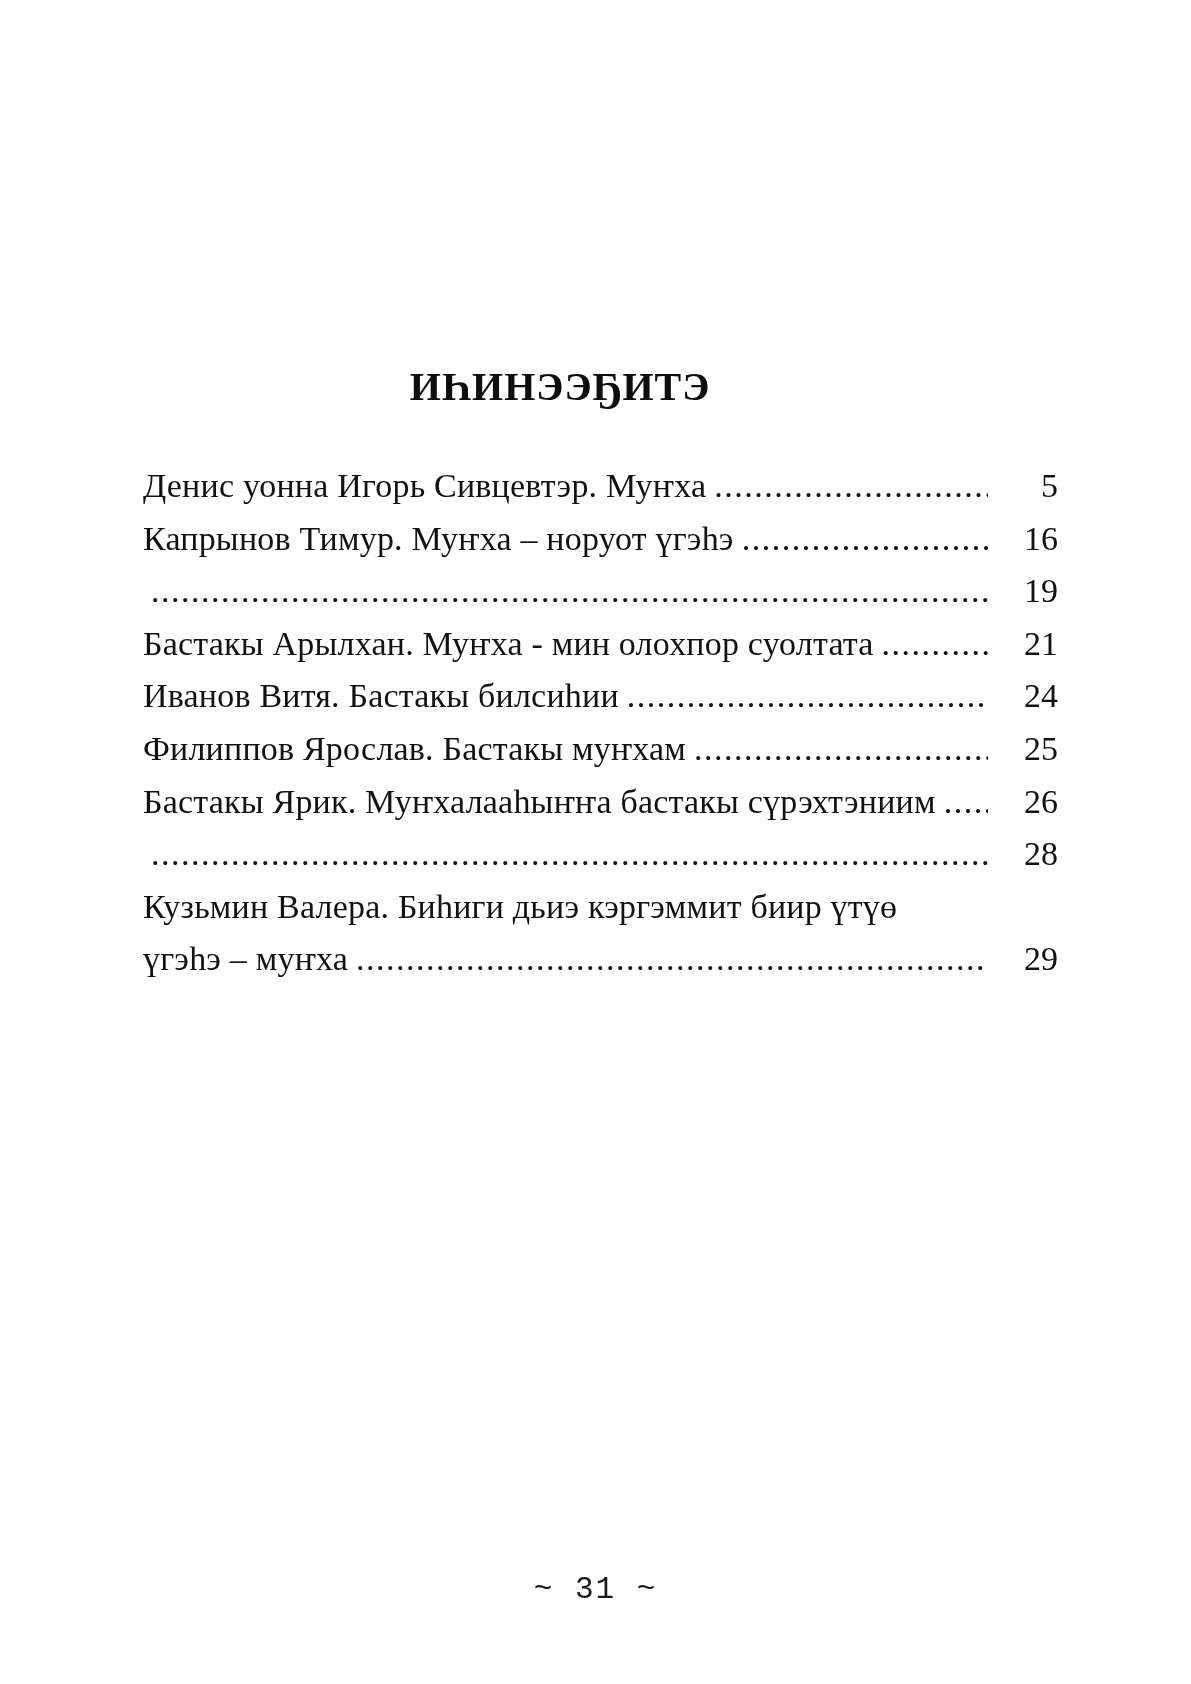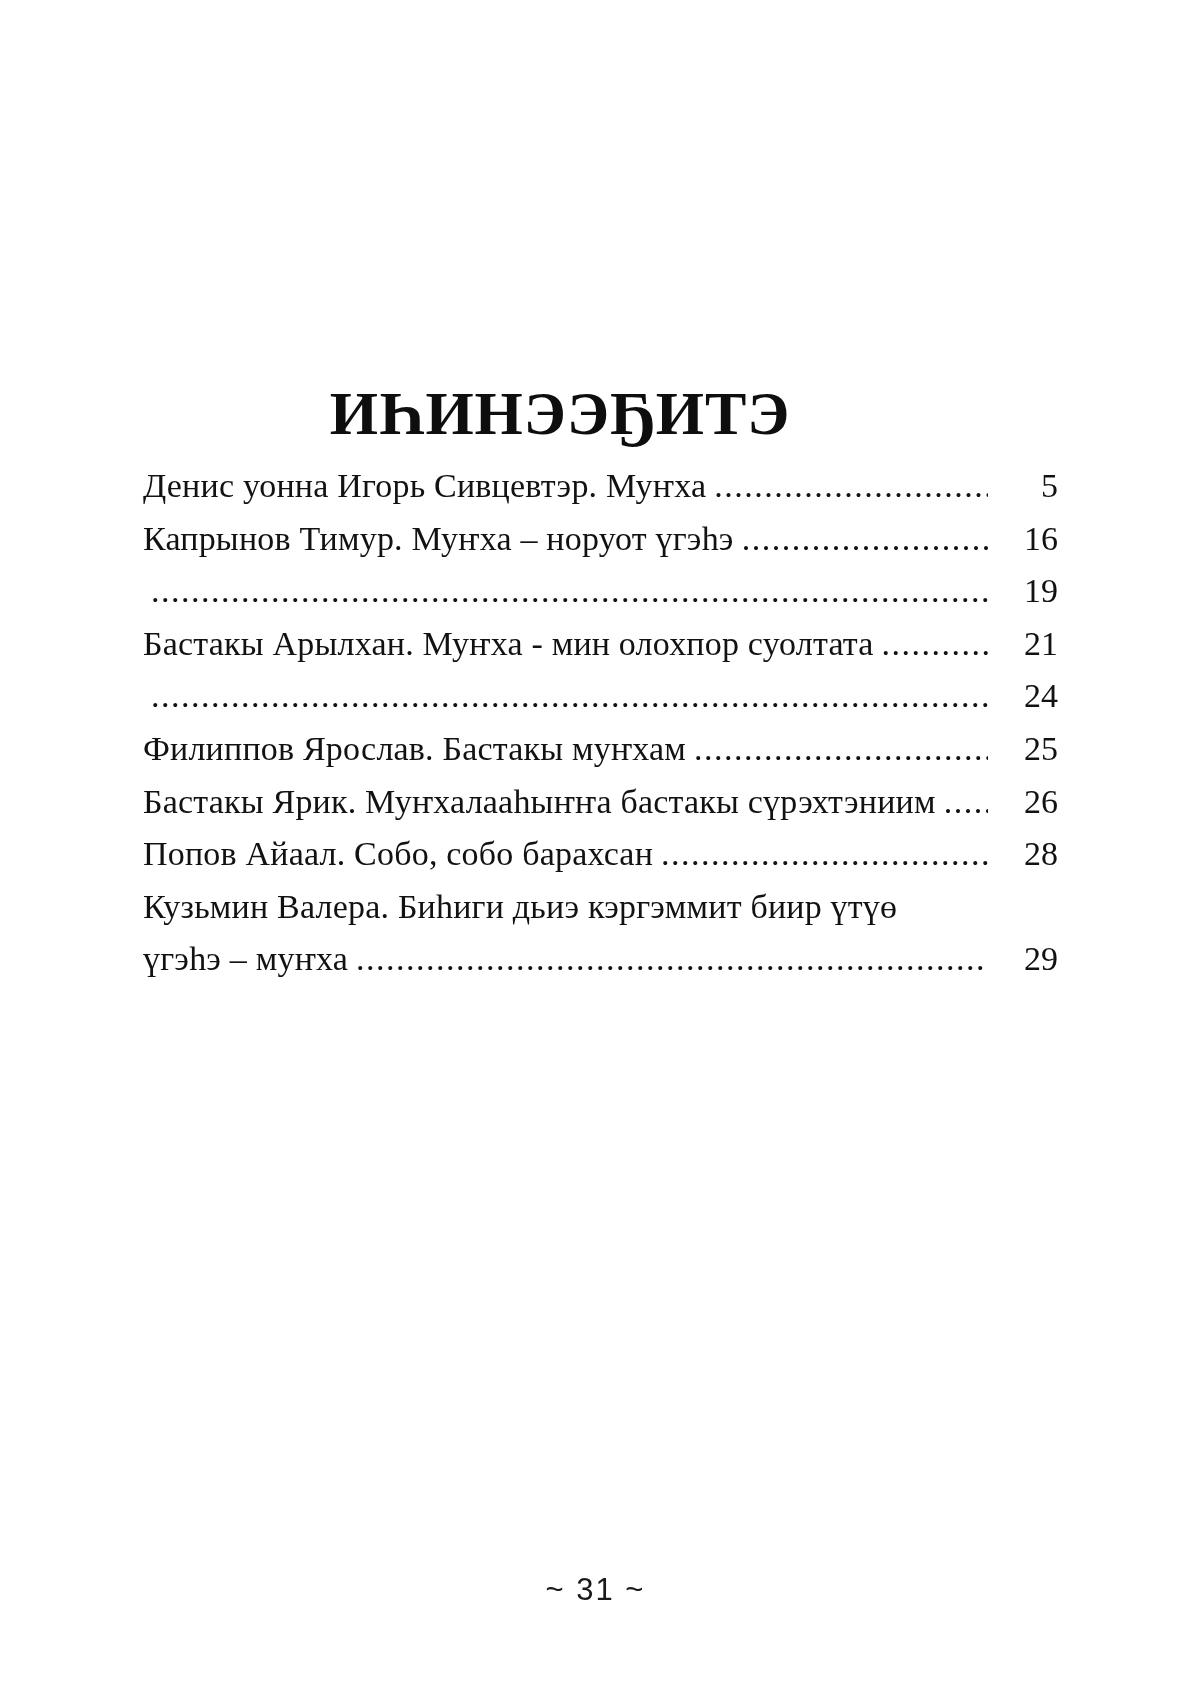--- a/index.html
+++ b/index.html
@@ -18,21 +18,21 @@
   .page {
     position: absolute;
     inset: 0;
   }
   .toc-title {
     position: absolute;
     top: 336px;
     left: 120px;
     width: 880px;
     text-align: center;
-    font-size: 62px;
+    font-size: 40px;
     font-weight: 700;
     letter-spacing: 1px;
     color: #0e0e0e;
     white-space: nowrap;
   }
   .toc-list {
     position: absolute;
     top: 460px;
     left: 143px;
     width: 915px;
@@ -63,21 +63,21 @@
     flex: 0 0 auto;
     min-width: 56px;
     text-align: right;
   }
   .footer-folio {
     position: absolute;
     top: 1572px;
     left: 0;
     width: 100%;
     text-align: center;
-    font-family: Liberation Sans, sans-serif;
+    font-family: Liberation Mono, monospace;
     font-size: 31px;
     color: #1a1a1a;
     letter-spacing: 2px;
   }
 </style>
 </head>
 <body>
 
 <div class="page">
 
@@ -97,35 +97,35 @@
       <div class="toc-row">
       <span class="toc-leader">........................................................................................................................................................................................................</span>
       <span class="toc-page">19</span>
     </div>
       <div class="toc-row">
       <span class="toc-label">Бастакы Арылхан. Муҥха - мин олохпор суолтата</span>
       <span class="toc-leader">........................................................................................................................................................................................................</span>
       <span class="toc-page">21</span>
     </div>
       <div class="toc-row">
+      <span class="toc-label">Иванов Витя. Бастакы билсиһии</span>
       <span class="toc-leader">........................................................................................................................................................................................................</span>
       <span class="toc-page">24</span>
     </div>
       <div class="toc-row">
       <span class="toc-label">Филиппов Ярослав. Бастакы муҥхам</span>
       <span class="toc-leader">........................................................................................................................................................................................................</span>
       <span class="toc-page">25</span>
     </div>
       <div class="toc-row">
       <span class="toc-label">Бастакы Ярик. Муҥхалааһыҥҥа бастакы сүрэхтэниим</span>
       <span class="toc-leader">........................................................................................................................................................................................................</span>
       <span class="toc-page">26</span>
     </div>
       <div class="toc-row">
-      <span class="toc-label">Попов Айаал. Собо, собо барахсан</span>
       <span class="toc-leader">........................................................................................................................................................................................................</span>
       <span class="toc-page">28</span>
     </div>
       <div class="toc-row">
       <span class="toc-label">Кузьмин Валера. Биһиги дьиэ кэргэммит биир үтүө</span>
       <span class="toc-leader"></span>
       <span class="toc-page"></span>
     </div>
       <div class="toc-row">
       <span class="toc-label">үгэһэ – муҥха</span>

